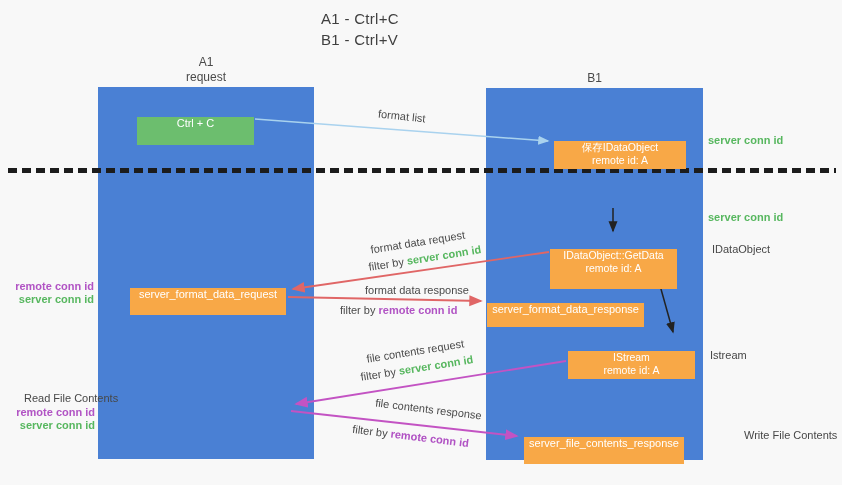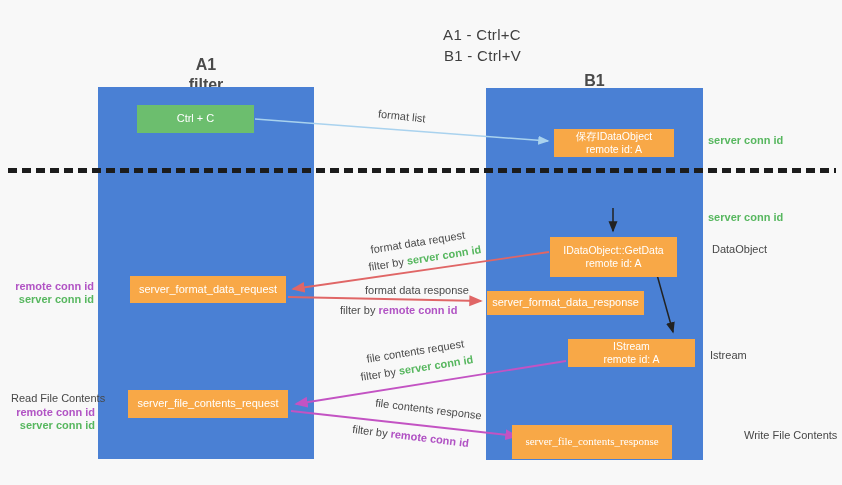--- a/index.html
+++ b/index.html
@@ -1,26 +1,26 @@
 <!DOCTYPE html>
 <html style="--background: #f8f8f8; --lane_blue: #4a80d4; --node_green: #6cbe6e; --node_orange: #f8a847; --green_text: #57b75f; --purple_text: #b153c4; --arrow_red: #e06666; --arrow_magenta: #c353c3; --arrow_lightblue: #a9d2ee; --arrow_black: #222222; --text_dark: #3f3f3f; --text_gray: #4a4a4a;"><head>
 <meta charset="utf-8">
 <style>
   html,body{margin:0;padding:0;background:#e9e9e9;}
   .stage{position:relative;width:842px;height:485px;background:var(--background);
          font-family:"Liberation Sans",sans-serif;overflow:hidden;}
   .abs{position:absolute;}
-  .title{left:321px;top:24px;width:200px;text-align:right;font-size:15px;
+  .title{left:321px;top:8px;width:200px;text-align:left;font-size:15px;
          color:var(--text_dark);line-height:1.4;letter-spacing:.3px;}
   .lane{background:var(--lane_blue);}
-  .lane-head{text-align:center;font-size:16px;color:#4a4a4a;line-height:1.25;font-weight:bold;}
+  .lane-head{text-align:center;font-size:12px;color:#4a4a4a;line-height:1.25;}
   .dotted{left:8px;top:168px;width:828px;height:5px;
           background:repeating-linear-gradient(90deg,#1c1c1c 0 9px,transparent 9px 14px);}
-  .node{display:flex;align-items:center;justify-content:center;color:#fff;
-        text-align:center;font-size:11px;line-height:1.22;}
+  .node{display:flex;justify-content:center;color:#fff;
+        text-align:center;font-size:11px;line-height:1.22;margin-top:12px;}
   .node.green{background:var(--node_green);}
   .node.orange{background:var(--node_orange);}
   .node .two{font-size:10.5px;}
   .lbl{font-size:11px;color:var(--text_gray);white-space:nowrap;}
   .dark-t{color:#474747;}
   .green-t{color:var(--green_text);font-weight:bold;}
   .purple-t{color:var(--purple_text);font-weight:bold;}
   .rightalign{text-align:right;line-height:1.18;font-size:11px;white-space:nowrap;}
   svg.overlay{position:absolute;left:0;top:0;pointer-events:none;}
   .ln-blue{stroke:var(--arrow_lightblue);stroke-width:1.5;}
@@ -37,21 +37,21 @@
 
 <div class="stage">
 
   <div class="abs title">
     <div>A1 - Ctrl+C</div>
     <div>B1 - Ctrl+V</div>
   </div>
 
   <div class="abs lane-head" style="left:98px;top:55px;width:216px;">
     <div>A1</div>
-    <div>filter</div>
+    <div>request</div>
   </div>
   <div class="abs lane-head" style="left:486px;top:55px;width:217px;margin-top:16px;">
     <div>B1</div>
     <div>connection</div>
   </div>
 
   <div class="abs lane" style="left:98px;top:87px;width:216px;height:372px;"></div>
   <div class="abs lane" style="left:486px;top:88px;width:217px;height:372px;"></div>
 
   <div class="abs dotted"></div>
@@ -76,21 +76,21 @@
     <line class="ln-black" x1="654" y1="264" x2="673" y2="332" marker-end="url(#mblack)"></line>
     <line class="ln-red" x1="549" y1="252" x2="293" y2="289" marker-end="url(#mred)"></line>
     <line class="ln-red" x1="288" y1="297" x2="481" y2="301" marker-end="url(#mred)"></line>
     <line class="ln-mag" x1="566" y1="361" x2="296" y2="404" marker-end="url(#mmag)"></line>
     <line class="ln-mag" x1="291" y1="411" x2="517" y2="436" marker-end="url(#mmag)"></line>
   </svg>
 
   <div class="abs node green" style="left:137px;top:105px;width:117px;height:28px;">
     <span>Ctrl + C</span>
   </div>
-  <div class="abs node orange" style="left:554px;top:129px;width:120px;height:28px;">
+  <div class="abs node orange" style="left:554px;top:129px;width:132px;height:28px;">
     <div class="two">
       <div>保存IDataObject</div>
       <div>remote id: A</div>
     </div>
   </div>
   <div class="abs node orange" style="left:550px;top:237px;width:127px;height:40px;">
     <div class="two">
       <div>IDataObject::GetData</div>
       <div>remote id: A</div>
     </div>
@@ -100,38 +100,35 @@
   </div>
   <div class="abs node orange" style="left:487px;top:291px;width:157px;height:24px;">
     <span>server_format_data_response</span>
   </div>
   <div class="abs node orange" style="left:568px;top:339px;width:127px;height:28px;">
     <div class="two">
       <div>IStream</div>
       <div>remote id: A</div>
     </div>
   </div>
-  <div class="abs node orange" style="left:128px;top:390px;width:160px;height:28px;">
-    <span>server_file_contents_request</span>
-  </div>
-  <div class="abs node orange" style="left:512px;top:425px;width:160px;height:34px;font-family:Liberation Serif, serif;">
+  <div class="abs node orange" style="left:524px;top:425px;width:160px;height:27px;">
     <span>server_file_contents_response</span>
   </div>
 
   <div class="abs lbl green-t" style="left:708px;top:134px;">server conn id</div>
   <div class="abs lbl green-t" style="left:708px;top:211px;">server conn id</div>
-  <div class="abs lbl dark-t" style="left:712px;top:243px;">DataObject</div>
+  <div class="abs lbl dark-t" style="left:712px;top:243px;">IDataObject</div>
   <div class="abs lbl dark-t" style="left:710px;top:349px;">Istream</div>
   <div class="abs lbl dark-t" style="left:744px;top:429px;">Write File Contents</div>
 
   <div class="abs rightalign" style="left:4px;top:280px;width:90px;">
     <div class="purple-t">remote conn id</div>
     <div class="green-t">server conn id</div>
   </div>
-  <div class="abs lbl dark-t" style="left:11px;top:392px;">Read File Contents</div>
+  <div class="abs lbl dark-t" style="left:24px;top:392px;">Read File Contents</div>
   <div class="abs rightalign" style="left:4px;top:406px;width:91px;">
     <div class="purple-t">remote conn id</div>
     <div class="green-t">server conn id</div>
   </div>
 
   <div class="abs lbl" style="left:378px;top:110px;transform:rotate(6deg);">format list</div>
 
   <div class="abs lbl" style="left:370px;top:236px;transform:rotate(-9deg);">format data request</div>
   <div class="abs lbl" style="left:368px;top:252px;transform:rotate(-9deg);">
     <span>filter by</span>&nbsp;<span class="green-t">server conn id</span>

